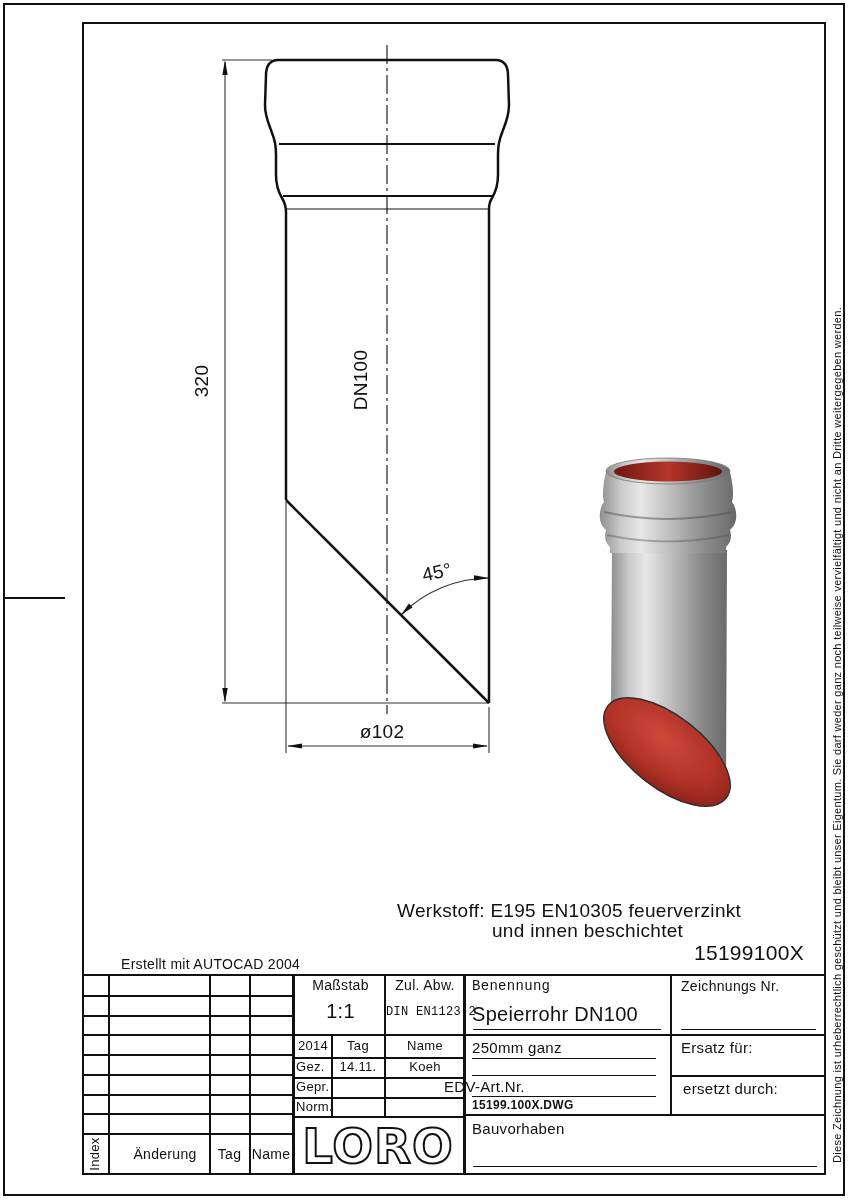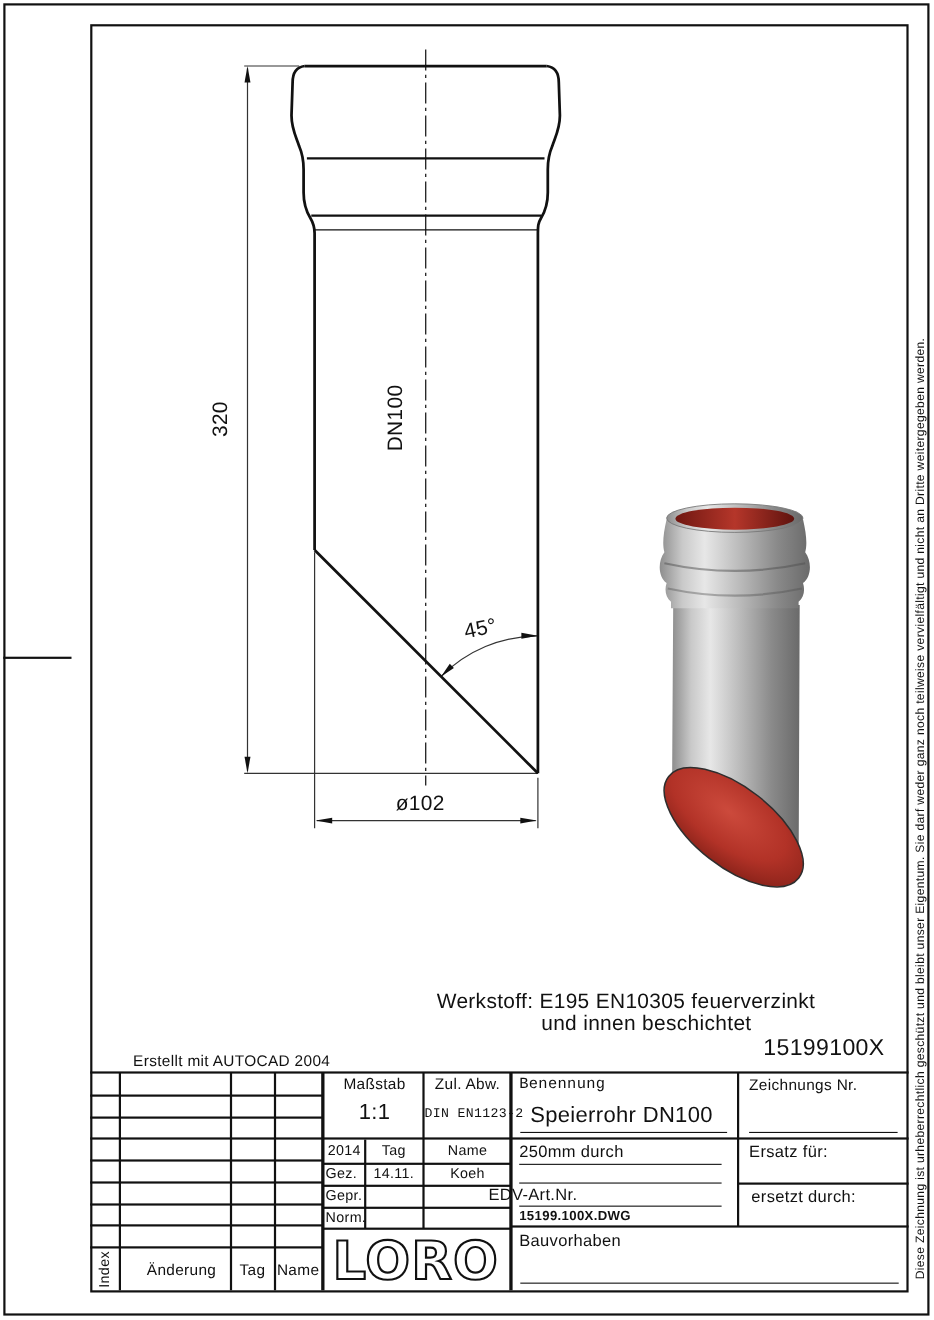--- a/index.html
+++ b/index.html
@@ -142,24 +142,24 @@
 <span class="t ctr" style="left:332px;top:1060px;width:52px;font-size:13px;">14.11.</span>
 <span class="t ctr" style="left:386px;top:1060px;width:78px;font-size:13px;">Koeh</span>
 <span class="t" style="left:296px;top:1080px;font-size:13px;">Gepr.</span>
 <span class="t ctr" style="left:332px;top:1080px;width:52px;font-size:13px;"></span>
 <span class="t ctr" style="left:386px;top:1080px;width:78px;font-size:13px;"></span>
 <span class="t" style="left:296px;top:1100px;font-size:13px;">Norm.</span>
 <span class="t ctr" style="left:332px;top:1100px;width:52px;font-size:13px;"></span>
 <span class="t ctr" style="left:386px;top:1100px;width:78px;font-size:13px;"></span>
 
 <span class="t" style="left:472px;top:979px;font-size:14px;font-family:Liberation Mono, monospace;">Benennung</span>
-<span class="t" style="left:482px;top:1003px;font-size:20px;">Speierrohr DN100</span>
+<span class="t" style="left:472px;top:1003px;font-size:20px;">Speierrohr DN100</span>
 <span class="t" style="left:681px;top:979px;font-size:14px;">Zeichnungs Nr.</span>
 <span class="t ctr" style="left:672px;top:941px;width:154px;font-size:21px;">15199100X</span>
-<span class="t" style="left:472px;top:1040px;font-size:15px;">250mm durch</span>
+<span class="t" style="left:472px;top:1040px;font-size:15px;">250mm ganz</span>
 <span class="t" style="left:444px;top:1079px;font-size:15px;">EDV-Art.Nr.</span>
 <span class="t" style="left:472px;top:1099px;font-size:12px;font-weight:bold;text-align:right;">15199.100X.DWG</span>
 <span class="t" style="left:681px;top:1040px;font-size:15px;">Ersatz für:</span>
 <span class="t" style="left:683px;top:1081px;font-size:15px;">ersetzt durch:</span>
 <span class="t" style="left:472px;top:1121px;font-size:15px;">Bauvorhaben</span>
 
 <span class="t rot" style="left:95px;top:1154px;font-size:13px;">Index</span>
 <span class="t ctr" style="left:109px;top:1147px;width:112px;font-size:14px;">Änderung</span>
 <span class="t ctr" style="left:210px;top:1147px;width:39px;font-size:14px;">Tag</span>
 <span class="t ctr" style="left:250px;top:1147px;width:42px;font-size:14px;">Name</span>

